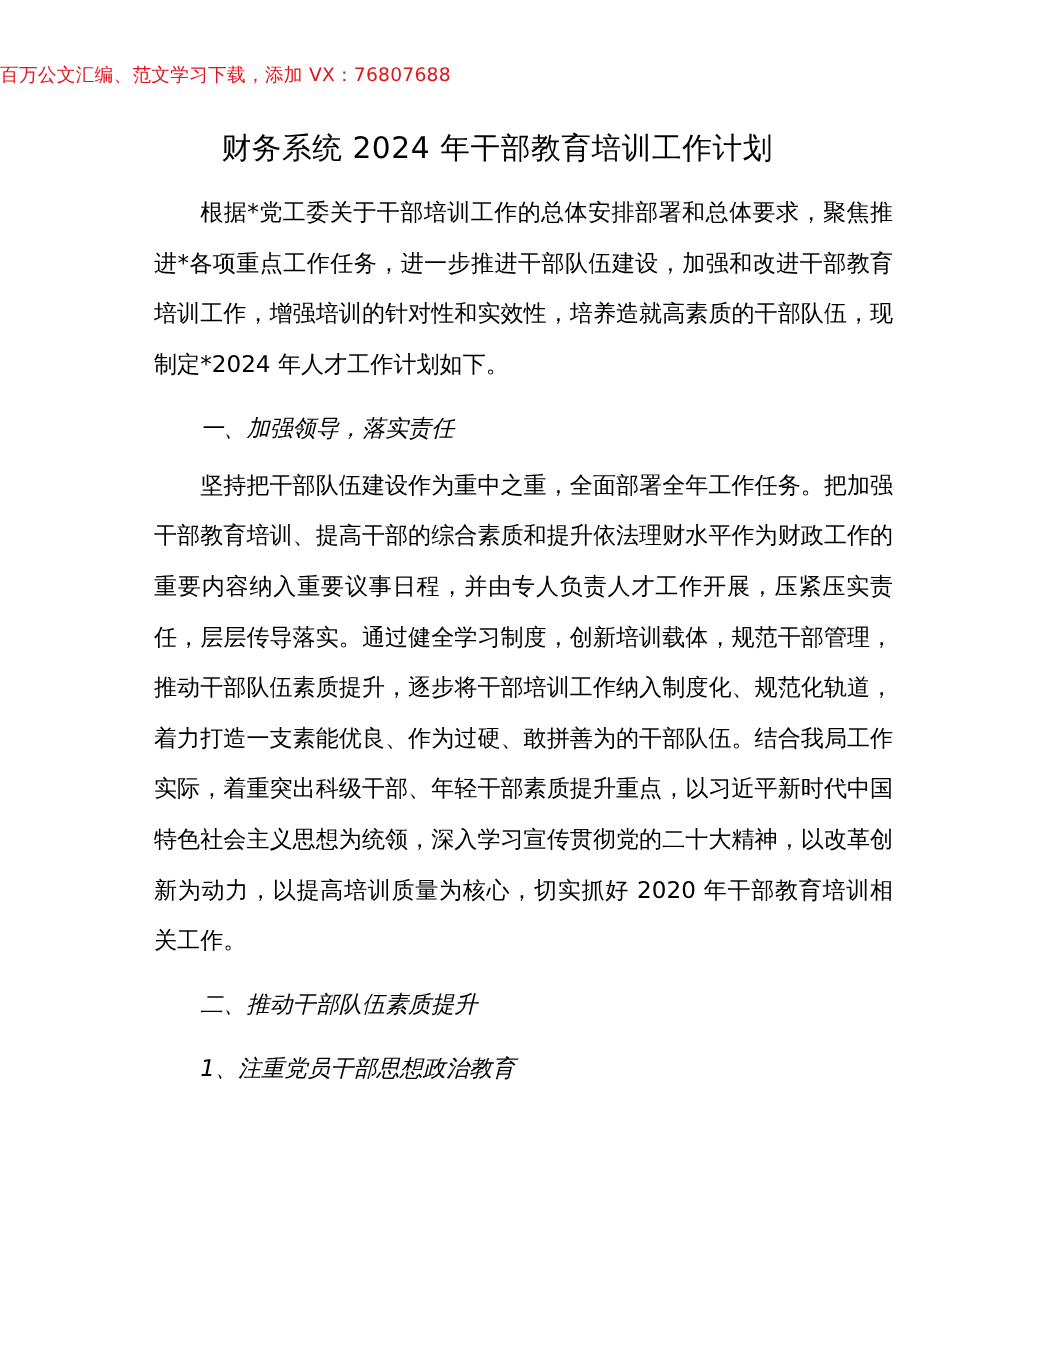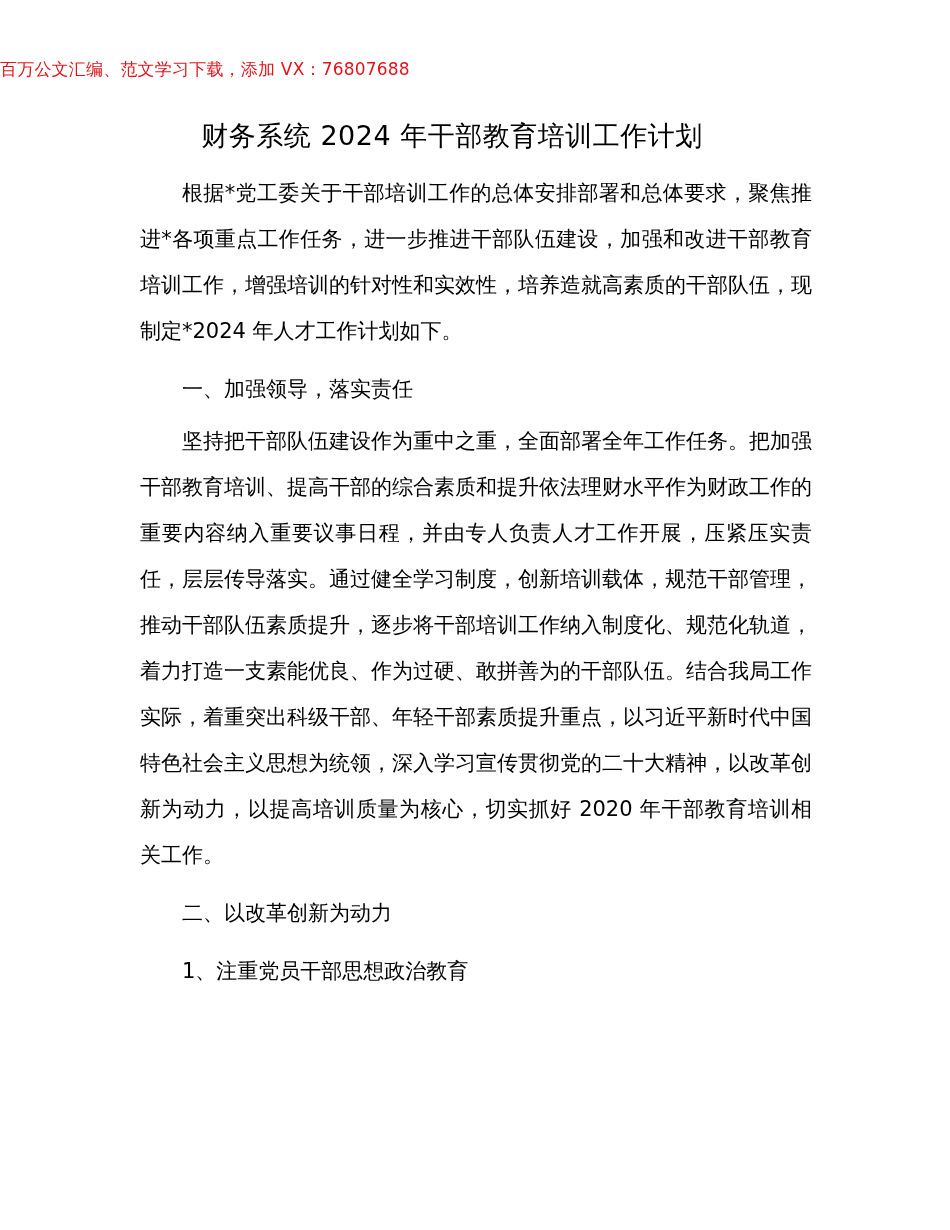--- a/index.html
+++ b/index.html
@@ -54,35 +54,36 @@
       margin: 0;
       text-indent: 2em;
       text-align: justify;
       text-align-last: left;
       word-break: break-all;
     }
     .heading {
       margin: 0;
       padding-left: 2em;
       margin-top: 6px;
+      font-style: italic;
     }
     .gap { height: 6px; }
   </style>
 </head>
 <body>
 
 <div class="page">
   <div class="watermark">百万公文汇编、范文学习下载，添加 VX：76807688</div>
 
   <div class="title">财务系统 2024 年干部教育培训工作计划</div>
 
   <div class="body">
     <p class="para">根据*党工委关于干部培训工作的总体安排部署和总体要求，聚焦推进*各项重点工作任务，进一步推进干部队伍建设，加强和改进干部教育培训工作，增强培训的针对性和实效性，培养造就高素质的干部队伍，现制定*2024 年人才工作计划如下。</p>
     <div class="gap"></div>
     <p class="heading">一、加强领导，落实责任</p>
     <div class="gap"></div>
     <p class="para">坚持把干部队伍建设作为重中之重，全面部署全年工作任务。把加强干部教育培训、提高干部的综合素质和提升依法理财水平作为财政工作的重要内容纳入重要议事日程，并由专人负责人才工作开展，压紧压实责任，层层传导落实。通过健全学习制度，创新培训载体，规范干部管理，推动干部队伍素质提升，逐步将干部培训工作纳入制度化、规范化轨道，着力打造一支素能优良、作为过硬、敢拼善为的干部队伍。结合我局工作实际，着重突出科级干部、年轻干部素质提升重点，以习近平新时代中国特色社会主义思想为统领，深入学习宣传贯彻党的二十大精神，以改革创新为动力，以提高培训质量为核心，切实抓好 2020 年干部教育培训相关工作。</p>
     <div class="gap"></div>
-    <p class="heading">二、以改革创新为动力</p>
+    <p class="heading">二、推动干部队伍素质提升</p>
     <div class="gap"></div>
     <p class="heading">1、注重党员干部思想政治教育</p>
   </div>
 </div>
 
 </body></html>

